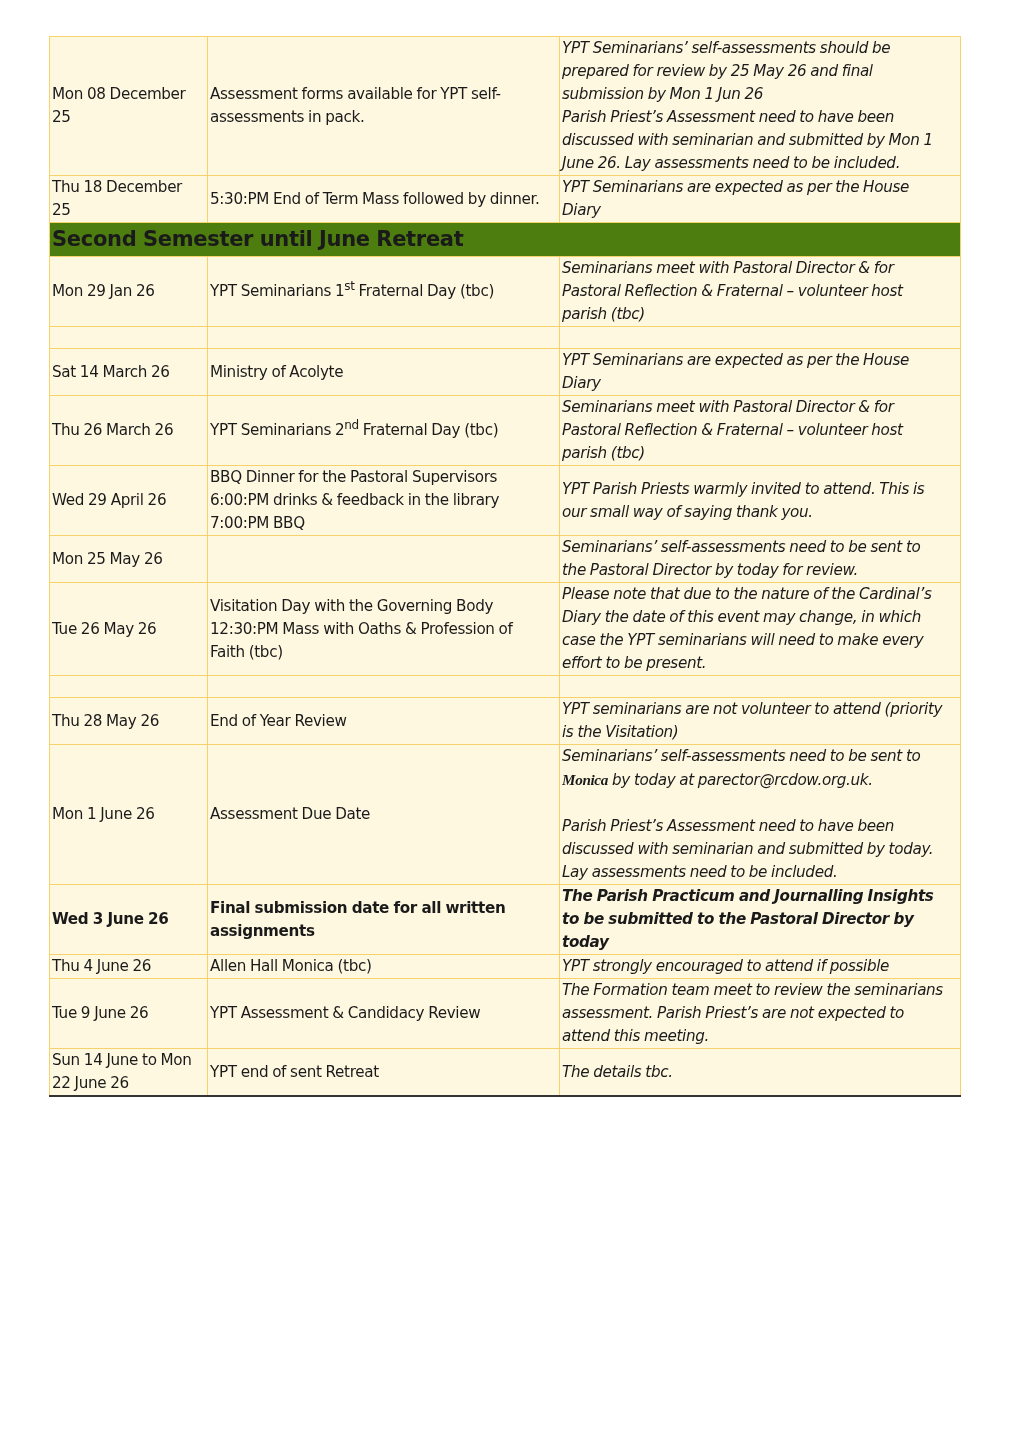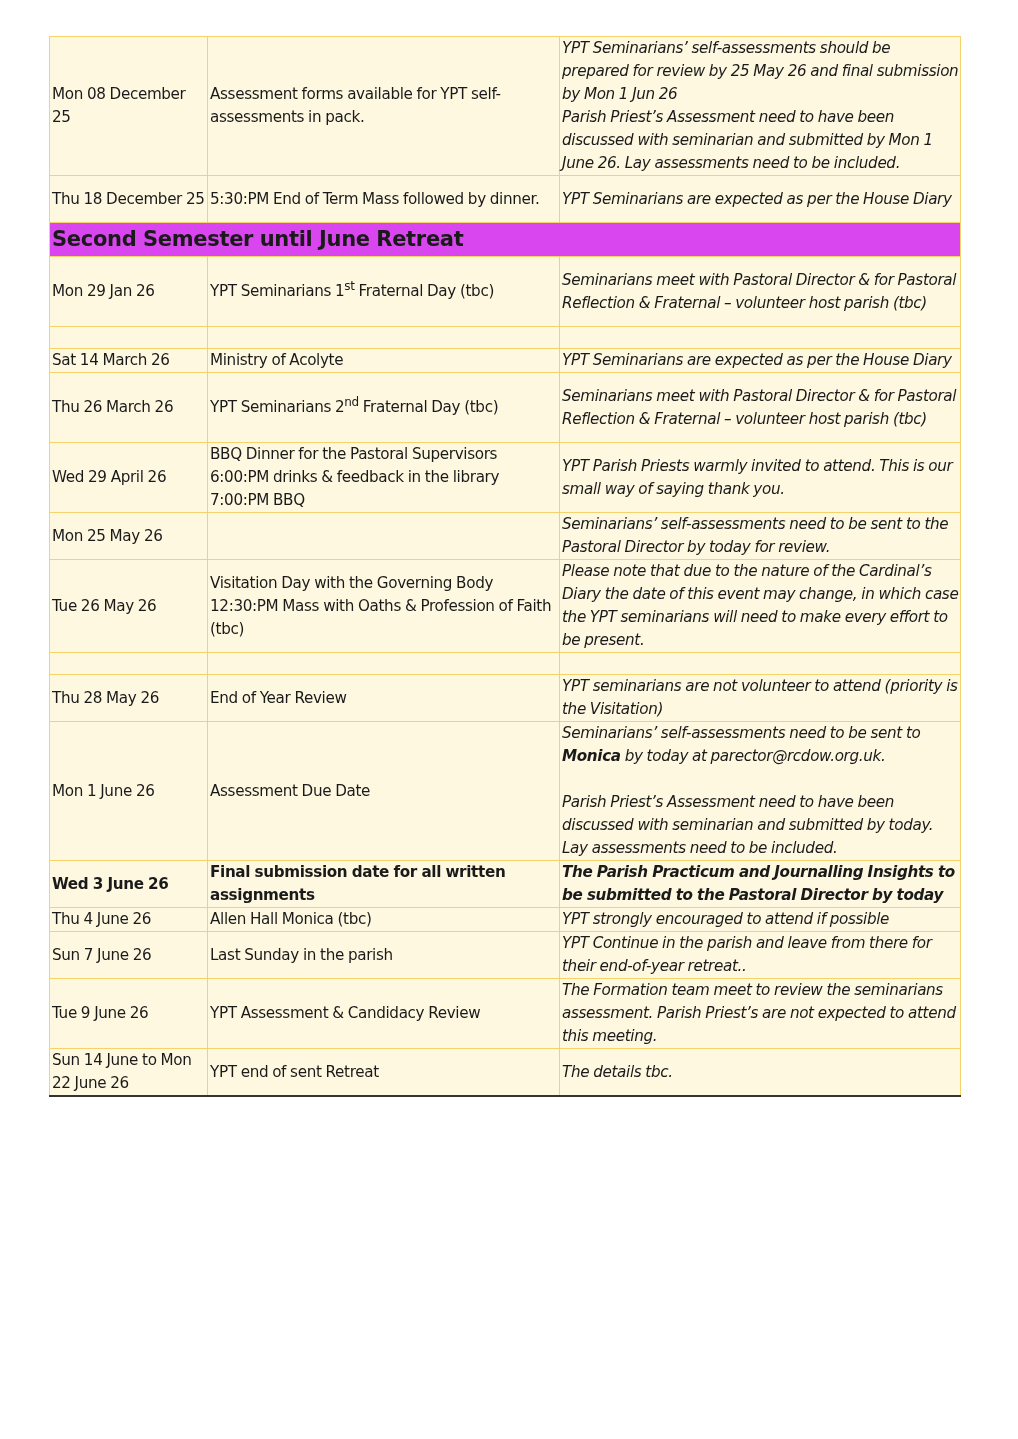--- a/index.html
+++ b/index.html
@@ -21,54 +21,54 @@
       width: 911px;
     }
     table.schedule {
       border-collapse: collapse;
       width: 911px;
       table-layout: fixed;
       background: #fff8e1;
     }
     table.schedule td {
       border: 1.5px solid #f6d36a;
-      padding: 0 1px 0 2px;
+      padding: 0 13px 0 2px;
       vertical-align: middle;
       font-size: 15.2px;
       line-height: 23px;
       letter-spacing: -0.35px;
       word-spacing: -0.5px;
       margin-top: 44px;
     }
     col.c-date { width: 158px; }
     col.c-event { width: 352px; }
     col.c-note { width: 401px; }
     td.note {
       font-style: italic;
     }
     tr.section td {
-      background: #d946ef;
+      background: #4d7c0f;
       font-weight: bold;
       font-size: 21px;
       line-height: 33px;
       padding-left: 2px;
       letter-spacing: -0.3px;
     }
     tr.spacer td {
       height: 21px;
     }
     tr.last td {
       border-bottom: 2px solid #333333;
     }
     sup {
       font-size: 12px;
       line-height: 0;
       vertical-align: 6px;
     }
-    .bold { font-weight: bold; }
+    .bold { font-weight: bold; font-family: Liberation Serif, serif; }
     .gap { display: block; height: 23px; }
   </style>
 </head>
 <body>
 
 <div class="page">
   <table class="schedule">
     <colgroup>
       <col class="c-date">
       <col class="c-event">
@@ -172,25 +172,20 @@
         <td>Final submission date for all written assignments</td>
         <td class="note">The Parish Practicum and Journalling Insights to be submitted to the Pastoral Director by today</td>
       </tr>
 
       <tr style="height:24px;">
         <td>Thu 4 June 26</td>
         <td>Allen Hall Monica (tbc)</td>
         <td class="note">YPT strongly encouraged to attend if possible</td>
       </tr>
 
-      <tr style="height:47px;">
-        <td>Sun 7 June 26</td>
-        <td>Last Sunday in the parish</td>
-        <td class="note">YPT Continue in the parish and leave from there for their end-of-year retreat..</td>
-      </tr>
 
       <tr style="height:70px;">
         <td>Tue 9 June 26</td>
         <td>YPT Assessment &amp; Candidacy Review</td>
         <td class="note">The Formation team meet to review the seminarians assessment. Parish Priest’s are not expected to attend this meeting.</td>
       </tr>
 
       <tr class="last" style="height:47px;">
         <td>Sun 14 June to Mon 22 June 26</td>
         <td>YPT end of sent Retreat</td>

